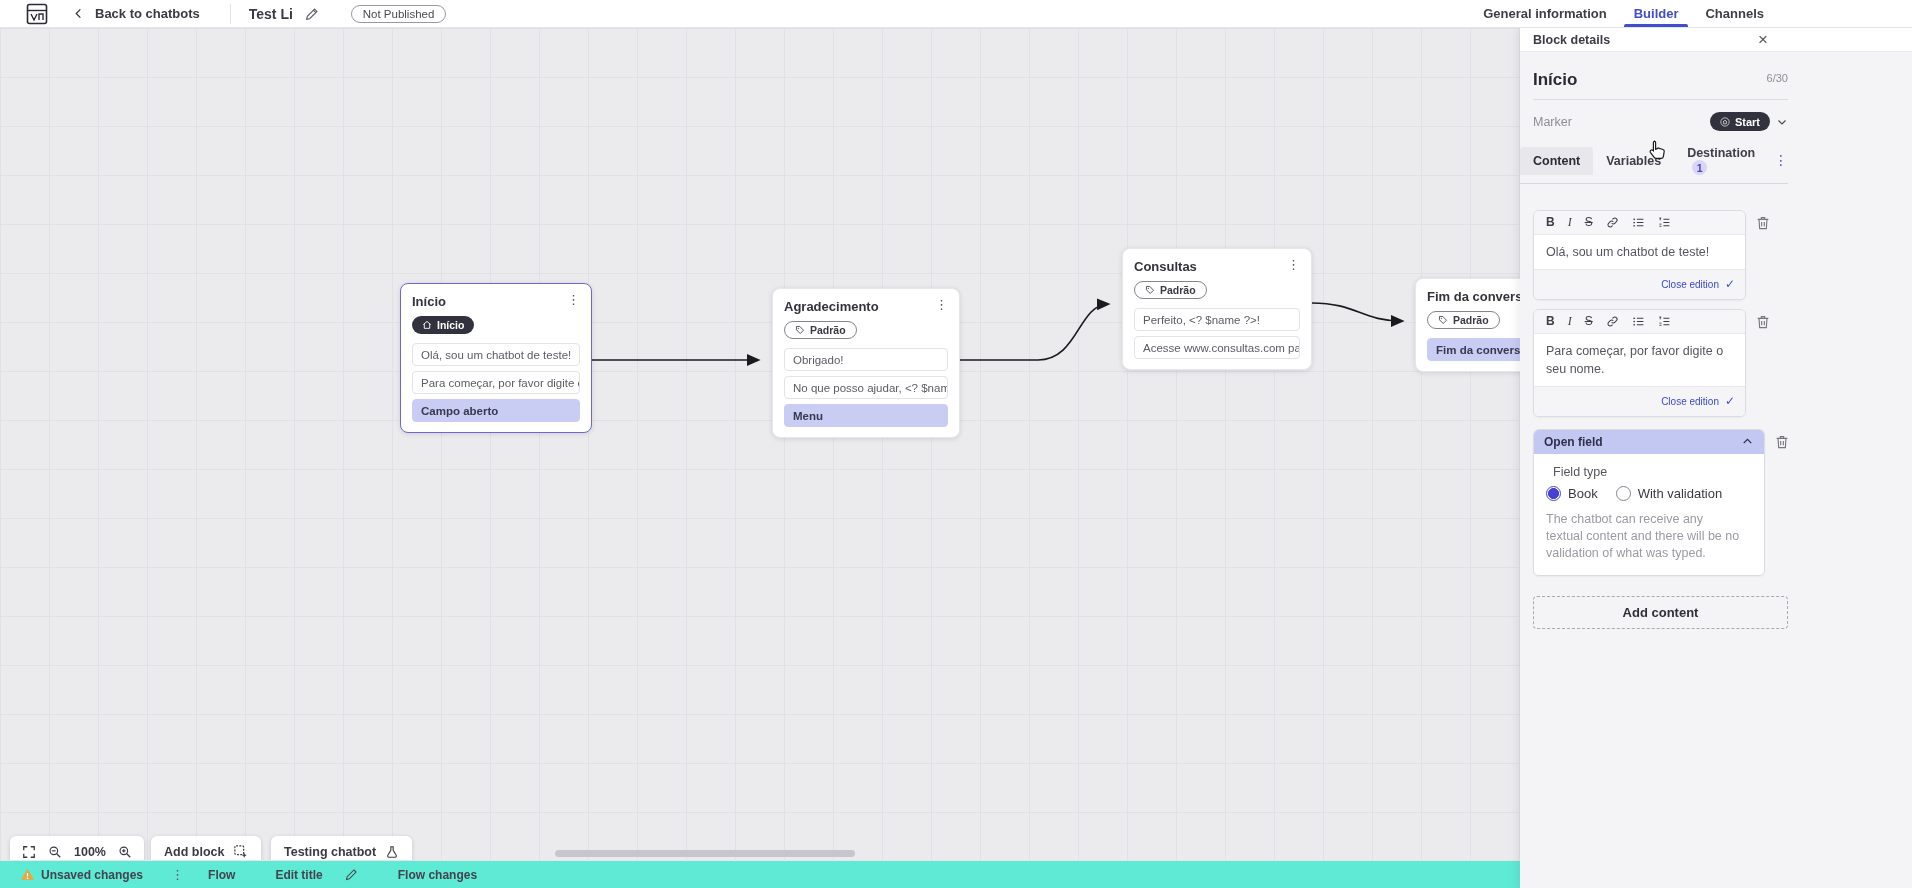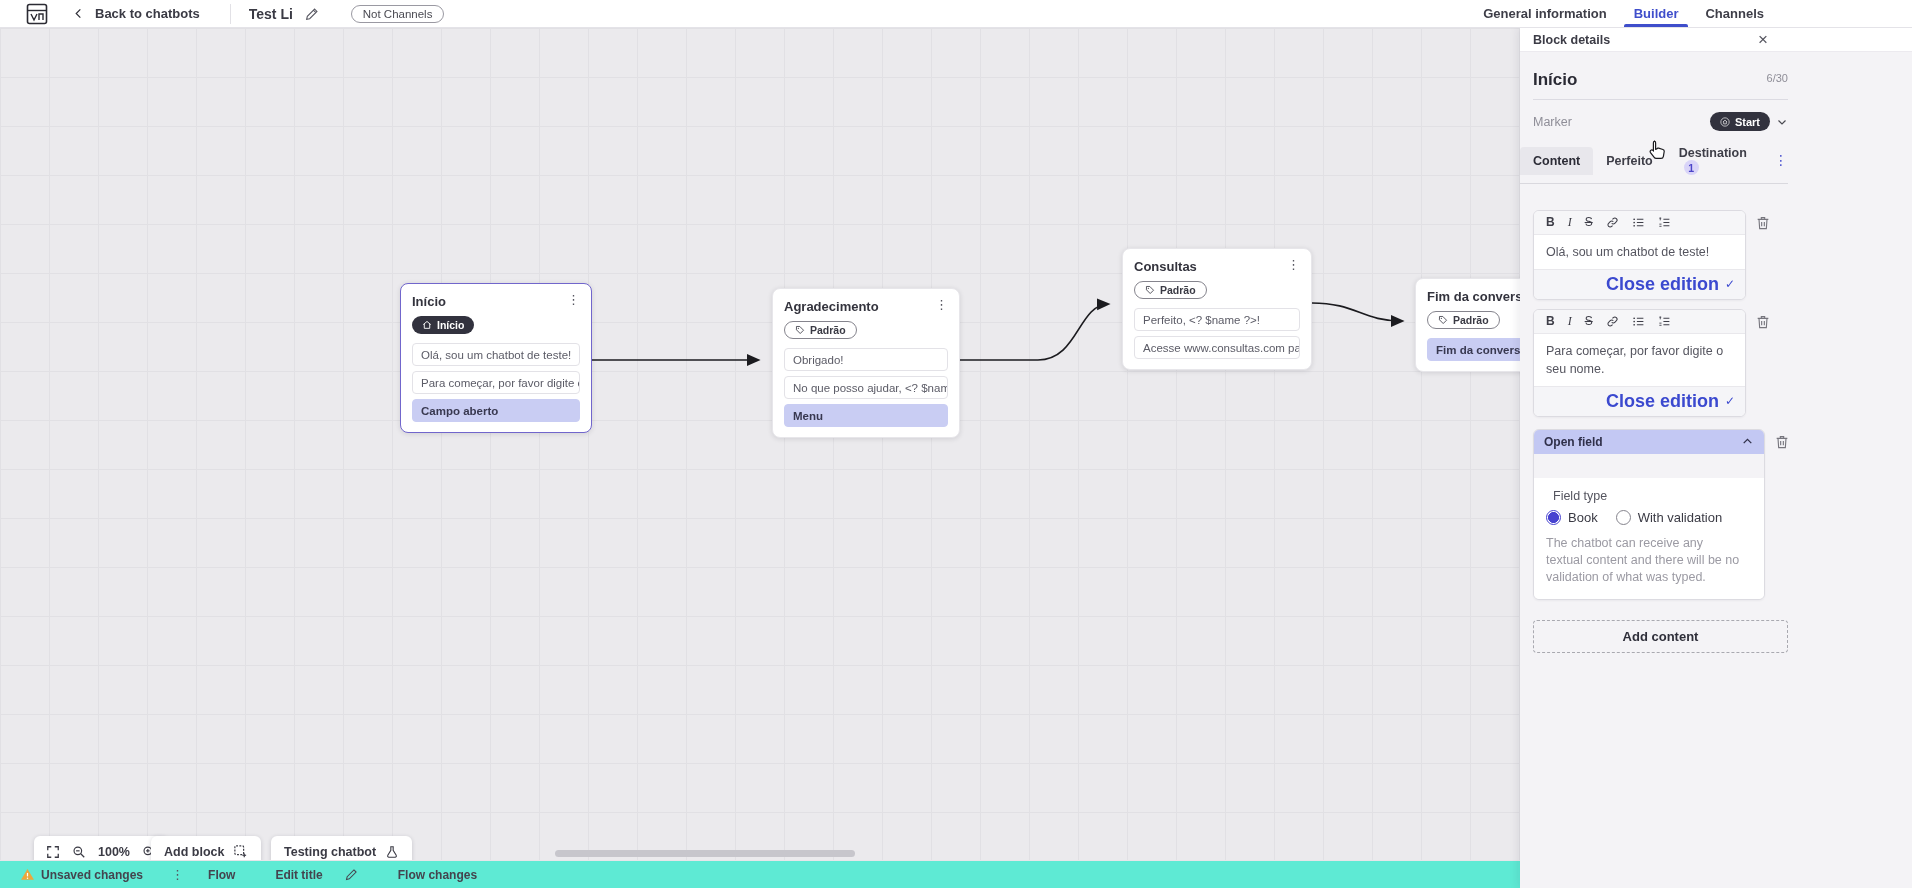--- a/index.html
+++ b/index.html
@@ -50,21 +50,21 @@
   .node-rows{margin-top:9px;display:flex;flex-direction:column;gap:5px;}
   .node-row{height:23px;border:1px solid #e3e2e7;border-radius:4px;background:#fff;
             font-size:11.5px;color:#5b5b66;padding:0 8px;display:flex;align-items:center;
             white-space:nowrap;overflow:hidden;}
   .node-row.lavender{background:#c9cdf3;border-color:#c9cdf3;color:#383850;font-weight:bold;}
 
   
   .cv-tool{position:absolute;bottom:21px;background:#fff;border-radius:6px;
            box-shadow:0 1px 4px rgba(30,30,50,.18);height:31px;display:flex;align-items:center;
            z-index:3;color:#3a3a44;}
-  .cv-zoom{left:34px;padding:0 12px;gap:12px;}
+  .cv-zoom{left:10px;padding:0 12px;gap:12px;}
   .cv-zoom .pct{font-size:12.5px;font-weight:bold;}
   .cv-add{left:151px;padding:0 13px;gap:9px;font-size:12.5px;font-weight:bold;}
   .cv-test{left:271px;padding:0 13px;gap:9px;font-size:12.5px;font-weight:bold;}
   .cv-tool svg{display:block;}
   .hscroll{position:absolute;left:555px;top:822px;width:300px;height:7px;border-radius:4px;
            background:#c7c6cc;z-index:3;cursor:pointer;}
 
   
   .statusbar{position:absolute;left:0;bottom:0;width:1520px;height:28px;background:#5eead4;
              border-top:1px solid #e6e5e9;display:flex;align-items:center;z-index:4;
@@ -108,30 +108,30 @@
   .editor{width:213px;background:#fff;border:1px solid #dcdbe1;border-radius:6px;overflow:hidden;
           box-shadow:0 1px 2px rgba(30,30,50,.05);}
   .ed-toolbar{height:24px;background:#f6f6f8;border-bottom:1px solid #e9e8ec;display:flex;
               align-items:center;gap:13px;padding:0 12px;color:#3e3e48;}
   .ed-toolbar .tg{font-size:12px;cursor:pointer;}
   .ed-toolbar .tg i{font-family:"Liberation Serif",serif;}
   .ed-toolbar svg{display:block;cursor:pointer;}
   .ed-body{padding:8px 12px;font-size:12.5px;color:#55555f;line-height:1.45;min-height:14px;}
   .ed-footer{height:30px;background:#f5f5f8;border-top:1px solid #e9e8ec;display:flex;
              align-items:center;justify-content:flex-end;gap:6px;padding:0 10px;}
-  .ed-close{font-size:18px;font-weight:bold;color:#3b49cf;cursor:pointer;text-align:center;}
+  .ed-close{font-size:10px;font-weight:normal;color:#3b49cf;cursor:pointer;text-align:center;}
   .trash-btn{color:#77767e;cursor:pointer;margin-top:5px;}
 
   .openfield-row{display:flex;align-items:flex-start;gap:9px;margin-top:12px;}
   .openfield{width:232px;border-radius:6px;overflow:hidden;border:1px solid #dcdbe1;
              box-shadow:0 1px 2px rgba(30,30,50,.05);}
   .of-head{height:24px;background:#c3c8f3;display:flex;align-items:center;justify-content:space-between;
            padding:0 10px;cursor:pointer;}
   .of-head .of-label{font-size:12px;font-weight:bold;color:#30304a;}
-  .of-body{background:#fff;padding:11px 24px 13px 12px;margin-top:24px;}
+  .of-body{background:#fff;padding:11px 24px 13px 12px;}
   .of-fieldtype{font-size:12.5px;color:#55555f;margin-left:7px;}
   .of-radios{display:flex;align-items:center;gap:18px;margin-top:7px;}
   .radio-opt{display:flex;align-items:center;gap:7px;cursor:pointer;}
   .radio{width:15px;height:15px;border-radius:50%;border:1.5px solid #85848d;background:#fff;}
   .radio.sel{border:1.5px solid #4743d0;background:radial-gradient(circle,#4743d0 0 58%,#fff 60%);}
   .radio-label{font-size:13px;color:#3a3a44;}
   .of-desc{margin-top:10px;font-size:12.5px;color:#9b9aa3;line-height:1.35;}
 
   .add-content{width:255px;margin-top:20px;height:33px;border:1px dashed #a9a9b0;border-radius:4px;
                display:flex;align-items:center;justify-content:center;font-size:13px;font-weight:bold;
@@ -156,21 +156,21 @@
     </svg>
     <span class="back-label">Back to chatbots</span>
   </span>
   <span class="top-divider"></span>
   <span class="bot-title">Test Li</span>
   <span class="pencil-btn">
     <svg viewBox="0 0 24 24" width="14" height="14">
       <path d="M16.5 3.5 l4 4 L8 20 l-5.2 1.2 L4 16 Z M14.5 5.5 l4 4" fill="none" stroke="#55555f" stroke-width="1.8"></path>
     </svg>
   </span>
-  <span class="status-pill">Not Channels</span>
+  <span class="status-pill">Not Published</span>
 
   <nav class="nav-tabs">
     <span class="nav-tab">General information</span>
     <span class="nav-tab active">Builder</span>
     <span class="nav-tab">Channels</span>
   </nav>
 </header>
 
 <div class="canvas">
 
@@ -336,21 +336,21 @@
           <span>Start</span>
         </span>
         <svg viewBox="0 0 24 24" width="12" height="12">
           <polyline points="5 9 12 16 19 9" fill="none" stroke="#4a4a52" stroke-width="2.4"></polyline>
         </svg>
       </span>
     </div>
 
     <div class="ptabs">
       <span class="ptab active">Content</span>
-      <span class="ptab">Perfeito</span>
+      <span class="ptab">Variables</span>
       <span class="ptab">
         <span>Destination</span><span class="ptab-badge">1</span>
       </span>
       <span class="kebab">⋮</span>
     </div>
 
     <div class="editor-row first">
       <div class="editor">
         <div class="ed-toolbar">
           <b class="tg">B</b>

